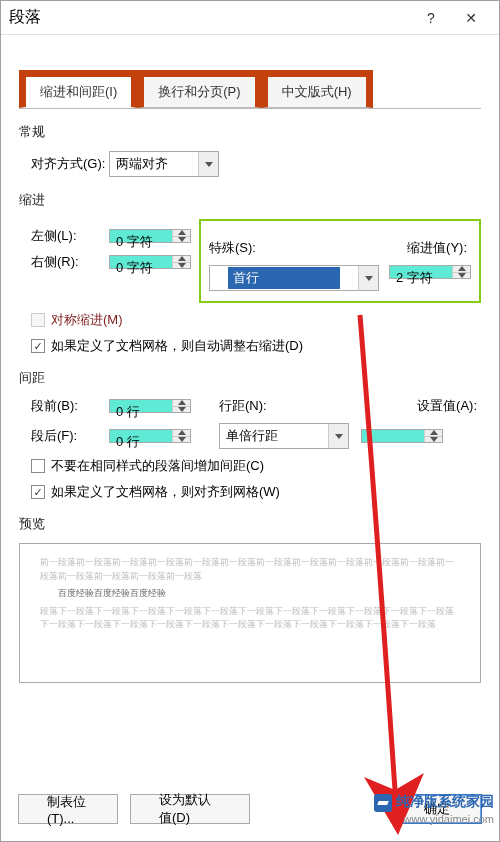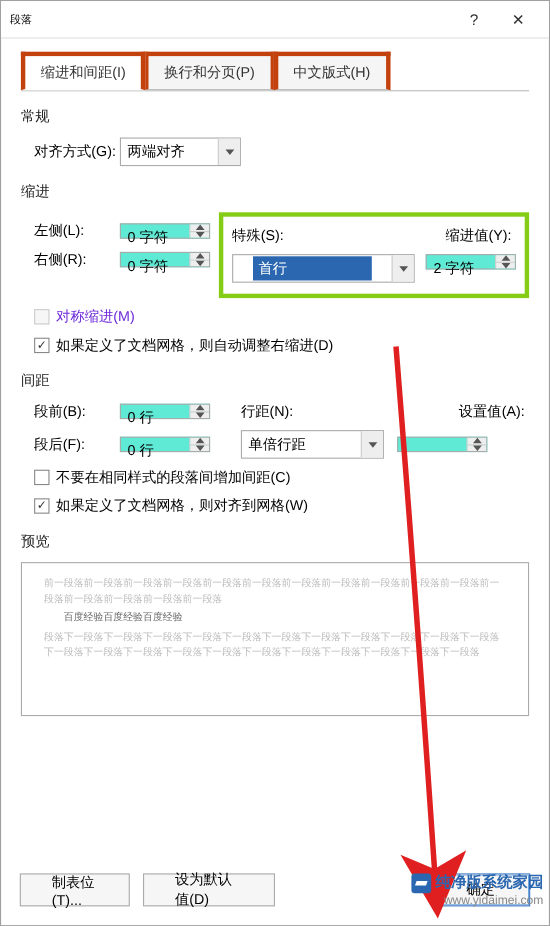--- a/index.html
+++ b/index.html
@@ -22,21 +22,21 @@
   .titlebar {
     height: 34px;
     display: flex;
     align-items: center;
     padding: 0 8px;
     background: #fff;
     border-bottom: 1px solid #e0e0e0;
   }
   .titlebar .title {
     flex: 1;
-    font-size: 10px;
+    font-size: 16px;
   }
   .titlebar .win-btn {
     width: 40px;
     height: 28px;
     display: flex;
     align-items: center;
     justify-content: center;
     font-size: 14px;
     color: #333;
   }
@@ -45,24 +45,25 @@
   }
   .tabs {
     display: flex;
     border-bottom: 1px solid #bbb;
     margin-bottom: 12px;
   }
   .tab {
     padding: 6px 14px;
     font-size: 13px;
     background: #f5f5f5;
-    border: 4px solid #c2410c;
+    border: 7px solid #c2410c;
     border-bottom: 1px solid #bbb;
     margin-right: -1px;
     color: #333;
+    margin-top: 23px;
   }
   .tab.active {
     background: #fff;
     border-bottom: 1px solid #fff;
     position: relative;
     z-index: 1;
   }
   .section-title {
     font-size: 13px;
     color: #222;
@@ -154,22 +155,22 @@
     display: inline-flex;
     align-items: center;
     justify-content: center;
     font-size: 11px;
     line-height: 1;
     color: #333;
   }
   .cb.checked::after { content: "✓"; }
   .cb.disabled { border-color: #ccc; background: #f6f6f6; }
   .highlight-box {
-    border: 4px solid #84cc16;
-    padding: 8px 8px 10px 8px;
+    border: 2px solid #84cc16;
+    padding: 18px 8px 10px 8px;
     margin-left: -4px;
   }
   .preview-box {
     border: 1px solid #aaa;
     height: 140px;
     padding: 12px 20px;
     font-size: 9px;
     line-height: 1.5;
     color: #bbb;
     overflow: hidden;
@@ -344,21 +345,21 @@
                   <span class="chevron"></span>
                 </div>
             </div>
           </div>
         </div>
       </div>
     </div>
 
     <div class="checkbox-row">
       <span class="cb disabled"></span>
-      <span style="color:#6d28d9">对称缩进(M)</span>
+      <span style="color:#7f1d1d">对称缩进(M)</span>
     </div>
     <div class="checkbox-row">
       <span class="cb checked"></span>
       <span>如果定义了文档网格，则自动调整右缩进(D)</span>
     </div>
 
     <div class="section-title">间距</div>
 
     <div class="row">
       <span class="lbl">段前(B):</span>

